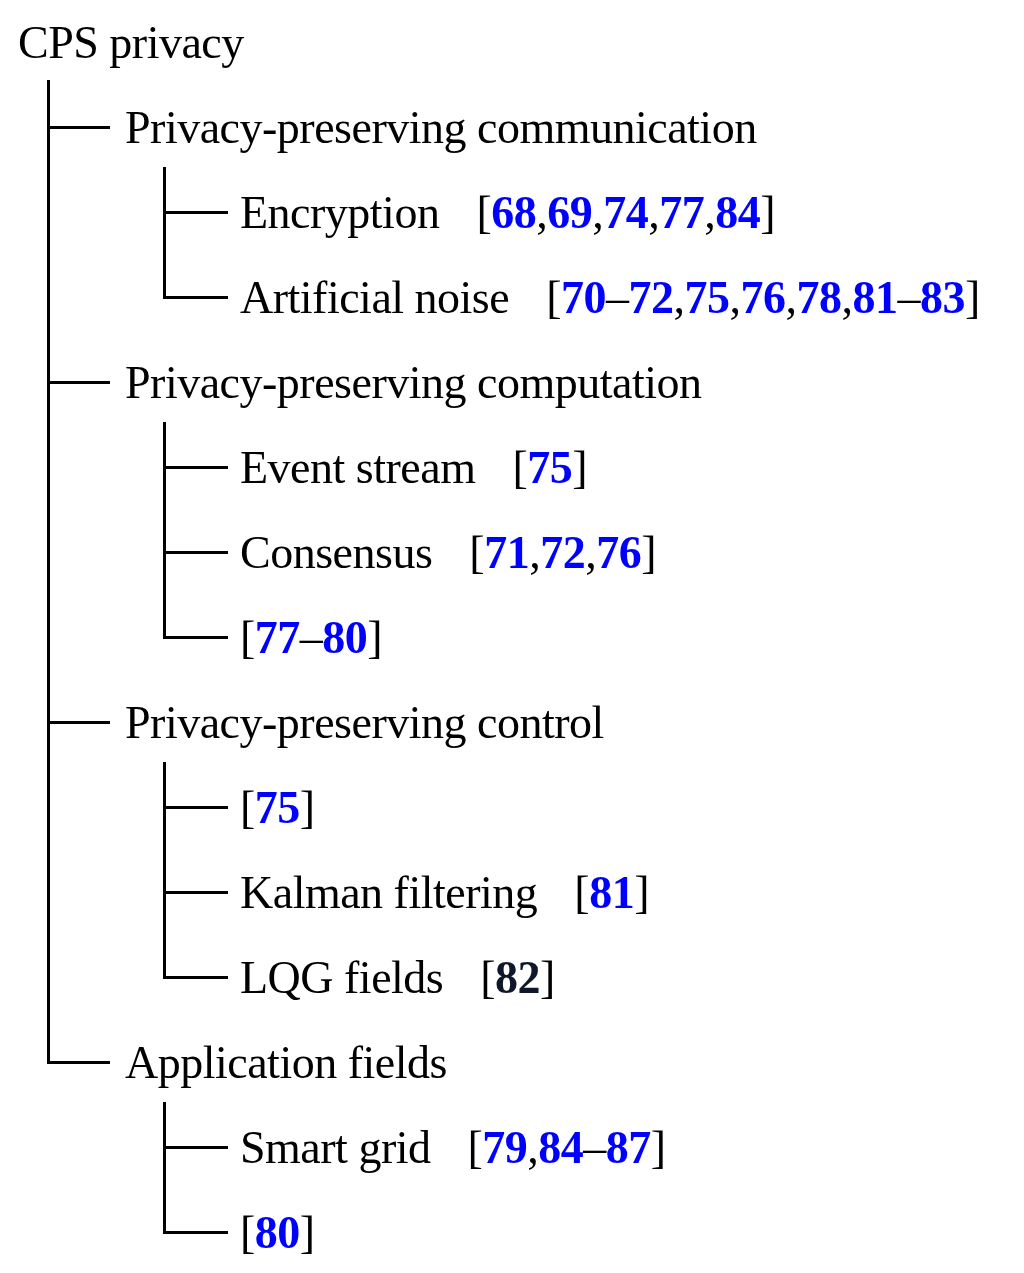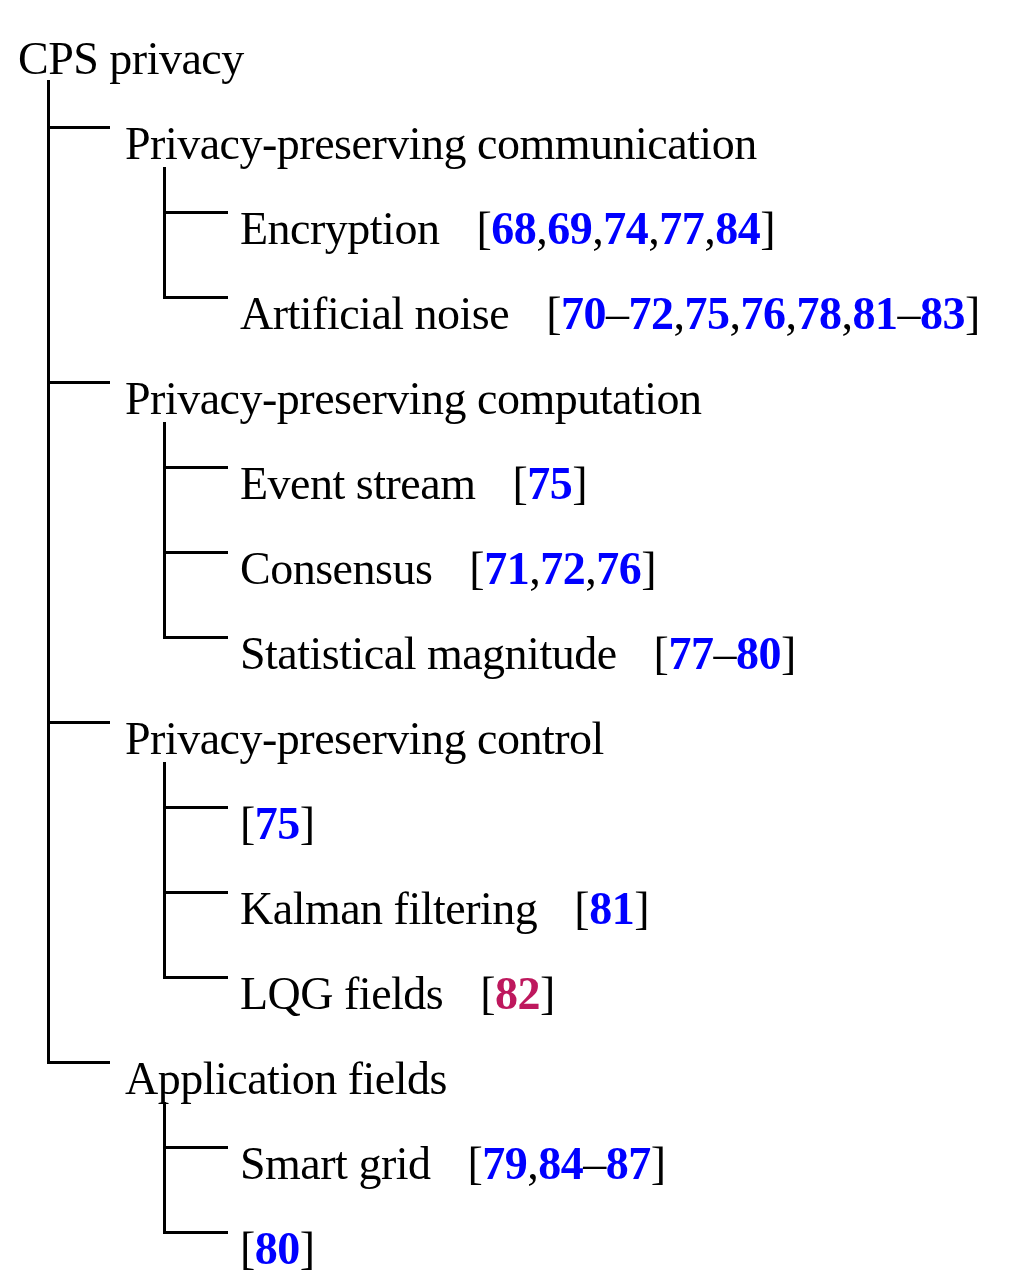--- a/index.html
+++ b/index.html
@@ -20,21 +20,20 @@
     font-size: 46px;
     color: #000000;
   }
   .row {
     position: absolute;
     height: 85px;
     display: flex;
     align-items: center;
     white-space: pre;
     letter-spacing: -0.5px;
-    margin-top: 16px;
   }
   .level-0 { left: 18px; }
   .level-1 { left: 125px; }
   .level-2 { left: 240px; gap: 26px; }
   .cite-num { cursor: pointer; font-weight: bold; }
   .cite-punct { color: #000000; }
   .vline, .hline {
     position: absolute;
     background: #000000;
   }
@@ -67,22 +66,22 @@
       <div class="hline" style="left: 163px; top: 1231px; width: 65px; background: rgb(0, 0, 0);"></div>
     </div>
   <div id="rows">
       <div class="row level-0" style="top: 0px;"><span>CPS privacy</span></div>
       <div class="row level-1" style="top: 85px;"><span>Privacy-preserving communication</span></div>
       <div class="row level-2" style="top: 170px;"><span>Encryption </span><span><span class="cite-punct">[</span><span class="cite-num" style="color: rgb(0, 0, 255);">68</span><span class="cite-punct">,</span><span class="cite-num" style="color: rgb(0, 0, 255);">69</span><span class="cite-punct">,</span><span class="cite-num" style="color: rgb(0, 0, 255);">74</span><span class="cite-punct">,</span><span class="cite-num" style="color: rgb(0, 0, 255);">77</span><span class="cite-punct">,</span><span class="cite-num" style="color: rgb(0, 0, 255);">84</span><span class="cite-punct">]</span></span></div>
       <div class="row level-2" style="top: 255px;"><span>Artificial noise </span><span><span class="cite-punct">[</span><span class="cite-num" style="color: rgb(0, 0, 255);">70</span><span class="cite-punct">–</span><span class="cite-num" style="color: rgb(0, 0, 255);">72</span><span class="cite-punct">,</span><span class="cite-num" style="color: rgb(0, 0, 255);">75</span><span class="cite-punct">,</span><span class="cite-num" style="color: rgb(0, 0, 255);">76</span><span class="cite-punct">,</span><span class="cite-num" style="color: rgb(0, 0, 255);">78</span><span class="cite-punct">,</span><span class="cite-num" style="color: rgb(0, 0, 255);">81</span><span class="cite-punct">–</span><span class="cite-num" style="color: rgb(0, 0, 255);">83</span><span class="cite-punct">]</span></span></div>
       <div class="row level-1" style="top: 340px;"><span>Privacy-preserving computation</span></div>
       <div class="row level-2" style="top: 425px;"><span>Event stream </span><span><span class="cite-punct">[</span><span class="cite-num" style="color: rgb(0, 0, 255);">75</span><span class="cite-punct">]</span></span></div>
       <div class="row level-2" style="top: 510px;"><span>Consensus </span><span><span class="cite-punct">[</span><span class="cite-num" style="color: rgb(0, 0, 255);">71</span><span class="cite-punct">,</span><span class="cite-num" style="color: rgb(0, 0, 255);">72</span><span class="cite-punct">,</span><span class="cite-num" style="color: rgb(0, 0, 255);">76</span><span class="cite-punct">]</span></span></div>
-      <div class="row level-2" style="top: 595px;"><span>Statistical magnitude </span><span><span class="cite-punct">[</span><span class="cite-num" style="color: rgb(0, 0, 255);">77</span><span class="cite-punct">–</span><span class="cite-num" style="color: rgb(0, 0, 255);">80</span><span class="cite-punct">]</span></span></div>
+      <div class="row level-2" style="top: 595px;"><span><span class="cite-punct">[</span><span class="cite-num" style="color: rgb(0, 0, 255);">77</span><span class="cite-punct">–</span><span class="cite-num" style="color: rgb(0, 0, 255);">80</span><span class="cite-punct">]</span></span></div>
       <div class="row level-1" style="top: 680px; justify-content: center;"><span>Privacy-preserving control</span></div>
       <div class="row level-2" style="top: 765px;"><span><span class="cite-punct">[</span><span class="cite-num" style="color: rgb(0, 0, 255);">75</span><span class="cite-punct">]</span></span></div>
       <div class="row level-2" style="top: 850px;"><span>Kalman filtering </span><span><span class="cite-punct">[</span><span class="cite-num" style="color: rgb(0, 0, 255);">81</span><span class="cite-punct">]</span></span></div>
-      <div class="row level-2" style="top: 935px;"><span>LQG fields </span><span><span class="cite-punct">[</span><span class="cite-num" style="color: #be185d;">82</span><span class="cite-punct">]</span></span></div>
+      <div class="row level-2" style="top: 935px;"><span>LQG fields </span><span><span class="cite-punct">[</span><span class="cite-num" style="color: #0f172a;">82</span><span class="cite-punct">]</span></span></div>
       <div class="row level-1" style="top: 1020px; text-align: center;"><span>Application fields</span></div>
       <div class="row level-2" style="top: 1105px;"><span>Smart grid </span><span><span class="cite-punct">[</span><span class="cite-num" style="color: rgb(0, 0, 255);">79</span><span class="cite-punct">,</span><span class="cite-num" style="color: rgb(0, 0, 255);">84</span><span class="cite-punct">–</span><span class="cite-num" style="color: rgb(0, 0, 255);">87</span><span class="cite-punct">]</span></span></div>
       <div class="row level-2" style="top: 1190px;"><span><span class="cite-punct">[</span><span class="cite-num" style="color: rgb(0, 0, 255);">80</span><span class="cite-punct">]</span></span></div>
     </div>
 </div>
 
 </body></html>

